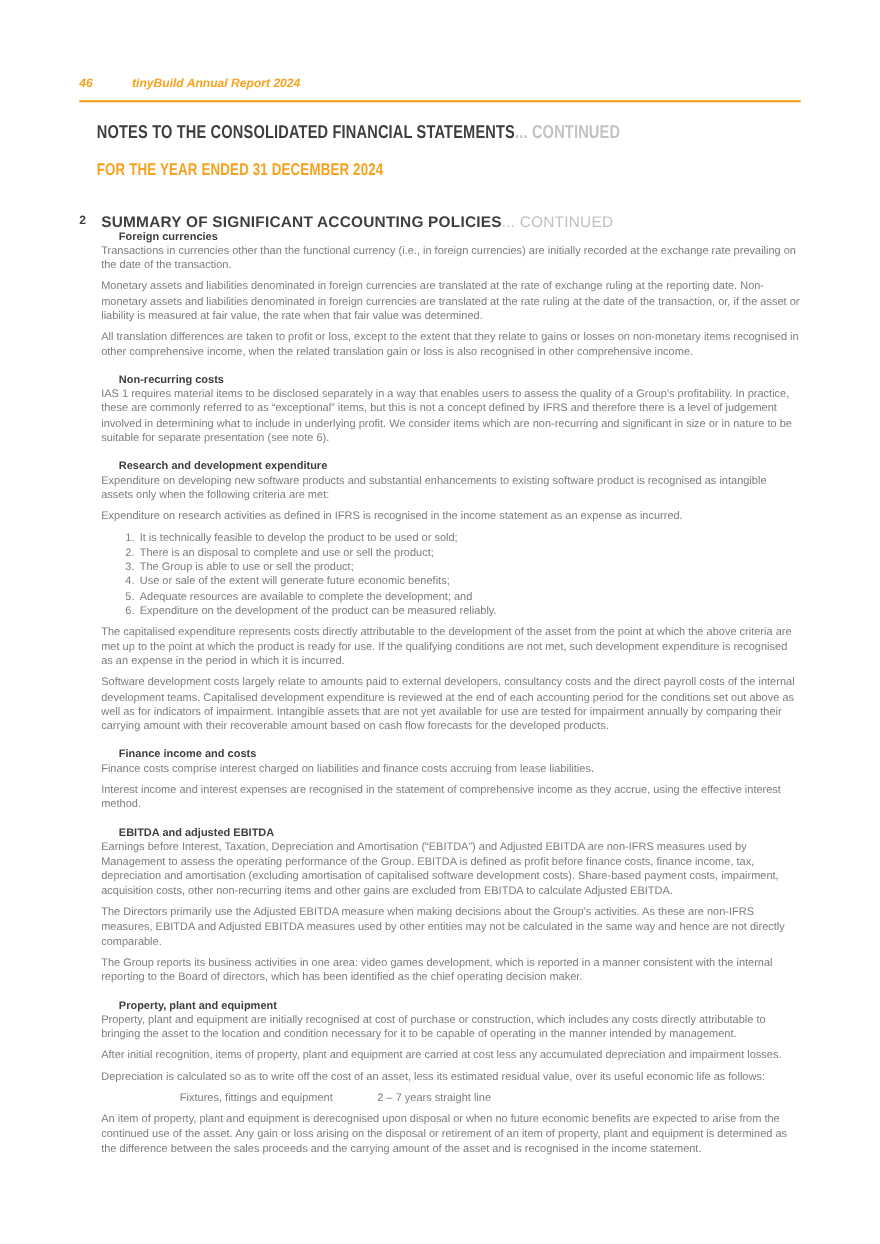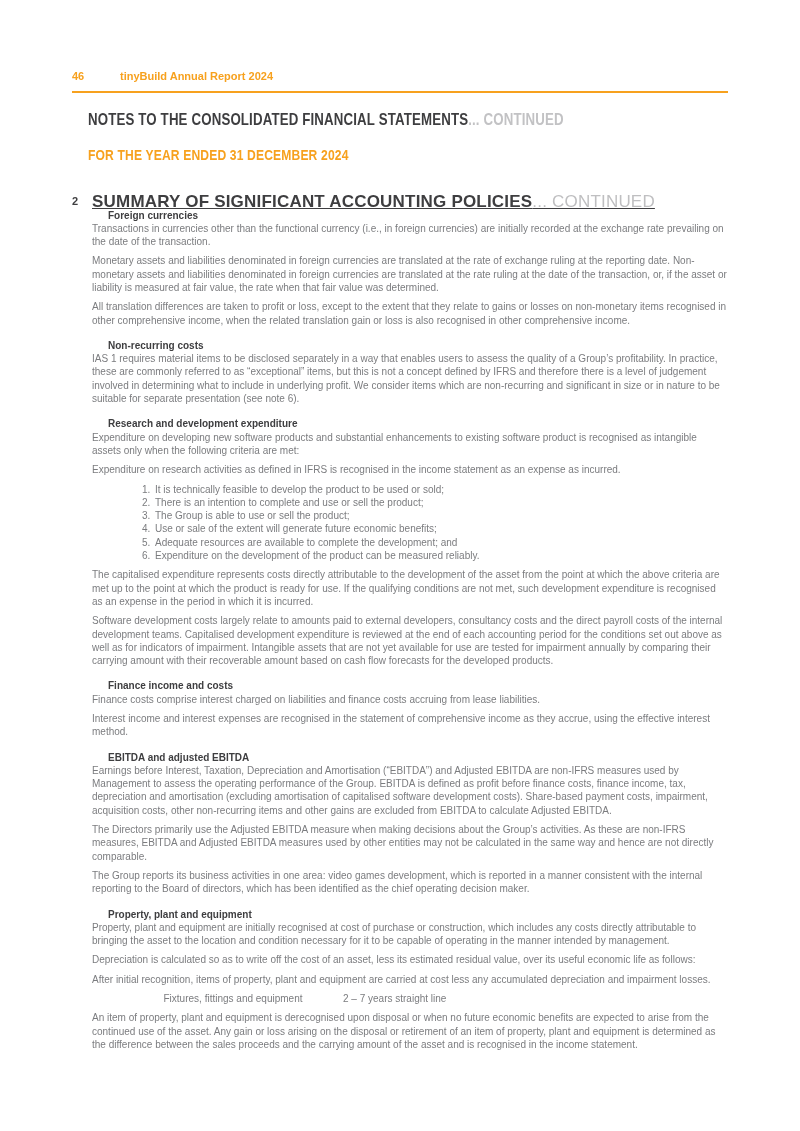--- a/index.html
+++ b/index.html
@@ -16,20 +16,21 @@
   }
   
   .masthead {
     display: flex;
     align-items: center;
     color: #F7A11E;
     font-size: 11px;
     font-weight: 700;
     border-bottom: 2px solid #F7A11E;
     padding-bottom: 9px;
+    font-style: italic;
   }
   .masthead .page-num { width: 48px; flex: 0 0 48px; }
   
   .doc-title, .doc-subtitle { margin: 16px; font-weight: 700; }
   .doc-title { margin-top: 17px; font-size: 17px; color: #3E3E40; }
   .doc-subtitle { margin-top: 9px; font-size: 15.5px; color: #F7A11E; }
   .condensed {
     display: inline-block;
     transform: scaleX(0.78);
     transform-origin: 0 60%;
@@ -42,26 +43,25 @@
   .note-number {
     flex: 0 0 20px;
     font-size: 11px;
     font-weight: 700;
     color: #3E3E40;
     line-height: 13.5px;
   }
   .note-content { flex: 1 1 auto; min-width: 0; }
   .note-title {
     margin: 0;
-    font-size: 17px;
+    font-size: 14px;
     font-weight: 700;
     color: #3E3E40;
     line-height: 13.5px;
     letter-spacing: 0.2px;
-    text-decoration: underline;
   }
   .note-title .muted-light { color: #BFBFC1; font-weight: 400; }
   
   h4.subhead {
     margin: 12px 0 0 16px;
     font-size: 10px;
     font-weight: 700;
     color: #3E3E40;
     line-height: 13.3px;
   }
@@ -71,21 +71,21 @@
     color: #7B7C7F;
     line-height: 13.3px;
   }
   ol.criteria {
     margin: 0 0 6px 0;
     padding: 0 0 0 33px;
     font-size: 10px;
     color: #7B7C7F;
     line-height: 13.3px;
   }
-  ol.criteria li { padding-left: 2px; margin-left: 28px; }
+  ol.criteria li { padding-left: 2px; }
   .dep-row {
     display: flex;
     margin: 0 0 6px 0;
     padding-left: 31px;
     font-size: 10px;
     color: #7B7C7F;
     line-height: 13.3px;
   }
   .dep-row .dep-item { flex: 0 0 220px; text-align: center; }
 </style>
@@ -115,43 +115,43 @@
       <p class="body">All translation differences are taken to profit or loss, except to the extent that they relate to gains or losses on non-monetary items recognised in other comprehensive income, when the related translation gain or loss is also recognised in other comprehensive income.</p>
 
       <h4 class="subhead">Non-recurring costs</h4>
       <p class="body">IAS 1 requires material items to be disclosed separately in a way that enables users to assess the quality of a Group’s profitability. In practice, these are commonly referred to as “exceptional” items, but this is not a concept defined by IFRS and therefore there is a level of judgement involved in determining what to include in underlying profit. We consider items which are non-recurring and significant in size or in nature to be suitable for separate presentation (see note 6).</p>
 
       <h4 class="subhead">Research and development expenditure</h4>
       <p class="body">Expenditure on developing new software products and substantial enhancements to existing software product is recognised as intangible assets only when the following criteria are met:</p>
       <p class="body">Expenditure on research activities as defined in IFRS is recognised in the income statement as an expense as incurred.</p>
       <ol class="criteria">
         <li>It is technically feasible to develop the product to be used or sold;</li>
-        <li>There is an intention to complete and use or sell the product;</li>
+        <li>There is an disposal to complete and use or sell the product;</li>
         <li>The Group is able to use or sell the product;</li>
         <li>Use or sale of the extent will generate future economic benefits;</li>
         <li>Adequate resources are available to complete the development; and</li>
         <li>Expenditure on the development of the product can be measured reliably.</li>
       </ol>
       <p class="body">The capitalised expenditure represents costs directly attributable to the development of the asset from the point at which the above criteria are met up to the point at which the product is ready for use.  If the qualifying conditions are not met, such development expenditure is recognised as an expense in the period in which it is incurred.</p>
       <p class="body">Software development costs largely relate to amounts paid to external developers, consultancy costs and the direct payroll costs of the internal development teams. Capitalised development expenditure is reviewed at the end of each accounting period for the conditions set out above as well as for indicators of impairment. Intangible assets that are not yet available for use are tested for impairment annually by comparing their carrying amount with their recoverable amount based on cash flow forecasts for the developed products.</p>
 
       <h4 class="subhead">Finance income and costs</h4>
       <p class="body">Finance costs comprise interest charged on liabilities and finance costs accruing from lease liabilities.</p>
       <p class="body">Interest income and interest expenses are recognised in the statement of comprehensive income as they accrue, using the effective interest method.</p>
 
       <h4 class="subhead">EBITDA and adjusted EBITDA</h4>
       <p class="body">Earnings before Interest, Taxation, Depreciation and Amortisation (“EBITDA”) and Adjusted EBITDA are non-IFRS measures used by Management to assess the operating performance of the Group. EBITDA is defined as profit before finance costs, finance income, tax, depreciation and amortisation (excluding amortisation of capitalised software development costs). Share-based payment costs, impairment, acquisition costs, other non-recurring items and other gains are excluded from EBITDA to calculate Adjusted EBITDA.</p>
       <p class="body">The Directors primarily use the Adjusted EBITDA measure when making decisions about the Group’s activities. As these are non-IFRS measures, EBITDA and Adjusted EBITDA measures used by other entities may not be calculated in the same way and hence are not directly comparable.</p>
 
       <p class="body">The Group reports its business activities in one area: video games development, which is reported in a manner consistent with the internal reporting to the Board of directors, which has been identified as the chief operating decision maker.</p>
 
       <h4 class="subhead">Property, plant and equipment</h4>
       <p class="body">Property, plant and equipment are initially recognised at cost of purchase or construction, which includes any costs directly attributable to bringing the asset to the location and condition necessary for it to be capable of operating in the manner intended by management.</p>
+      <p class="body">After initial recognition, items of property, plant and equipment are carried at cost less any accumulated depreciation and impairment losses.</p>
       <p class="body">Depreciation is calculated so as to write off the cost of an asset, less its estimated residual value, over its useful economic life as follows:</p>
-      <p class="body">After initial recognition, items of property, plant and equipment are carried at cost less any accumulated depreciation and impairment losses.</p>
       <div class="dep-row">
         <span class="dep-item">Fixtures, fittings and equipment</span>
         <span class="dep-value">2 – 7 years straight line</span>
       </div>
       <p class="body">An item of property, plant and equipment is derecognised upon disposal or when no future economic benefits are expected to arise from the continued use of the asset. Any gain or loss arising on the disposal or retirement of an item of property, plant and equipment is determined as the difference between the sales proceeds and the carrying amount of the asset and is recognised in the income statement.</p>
 
     </div>
   </section>
 
 </div>

